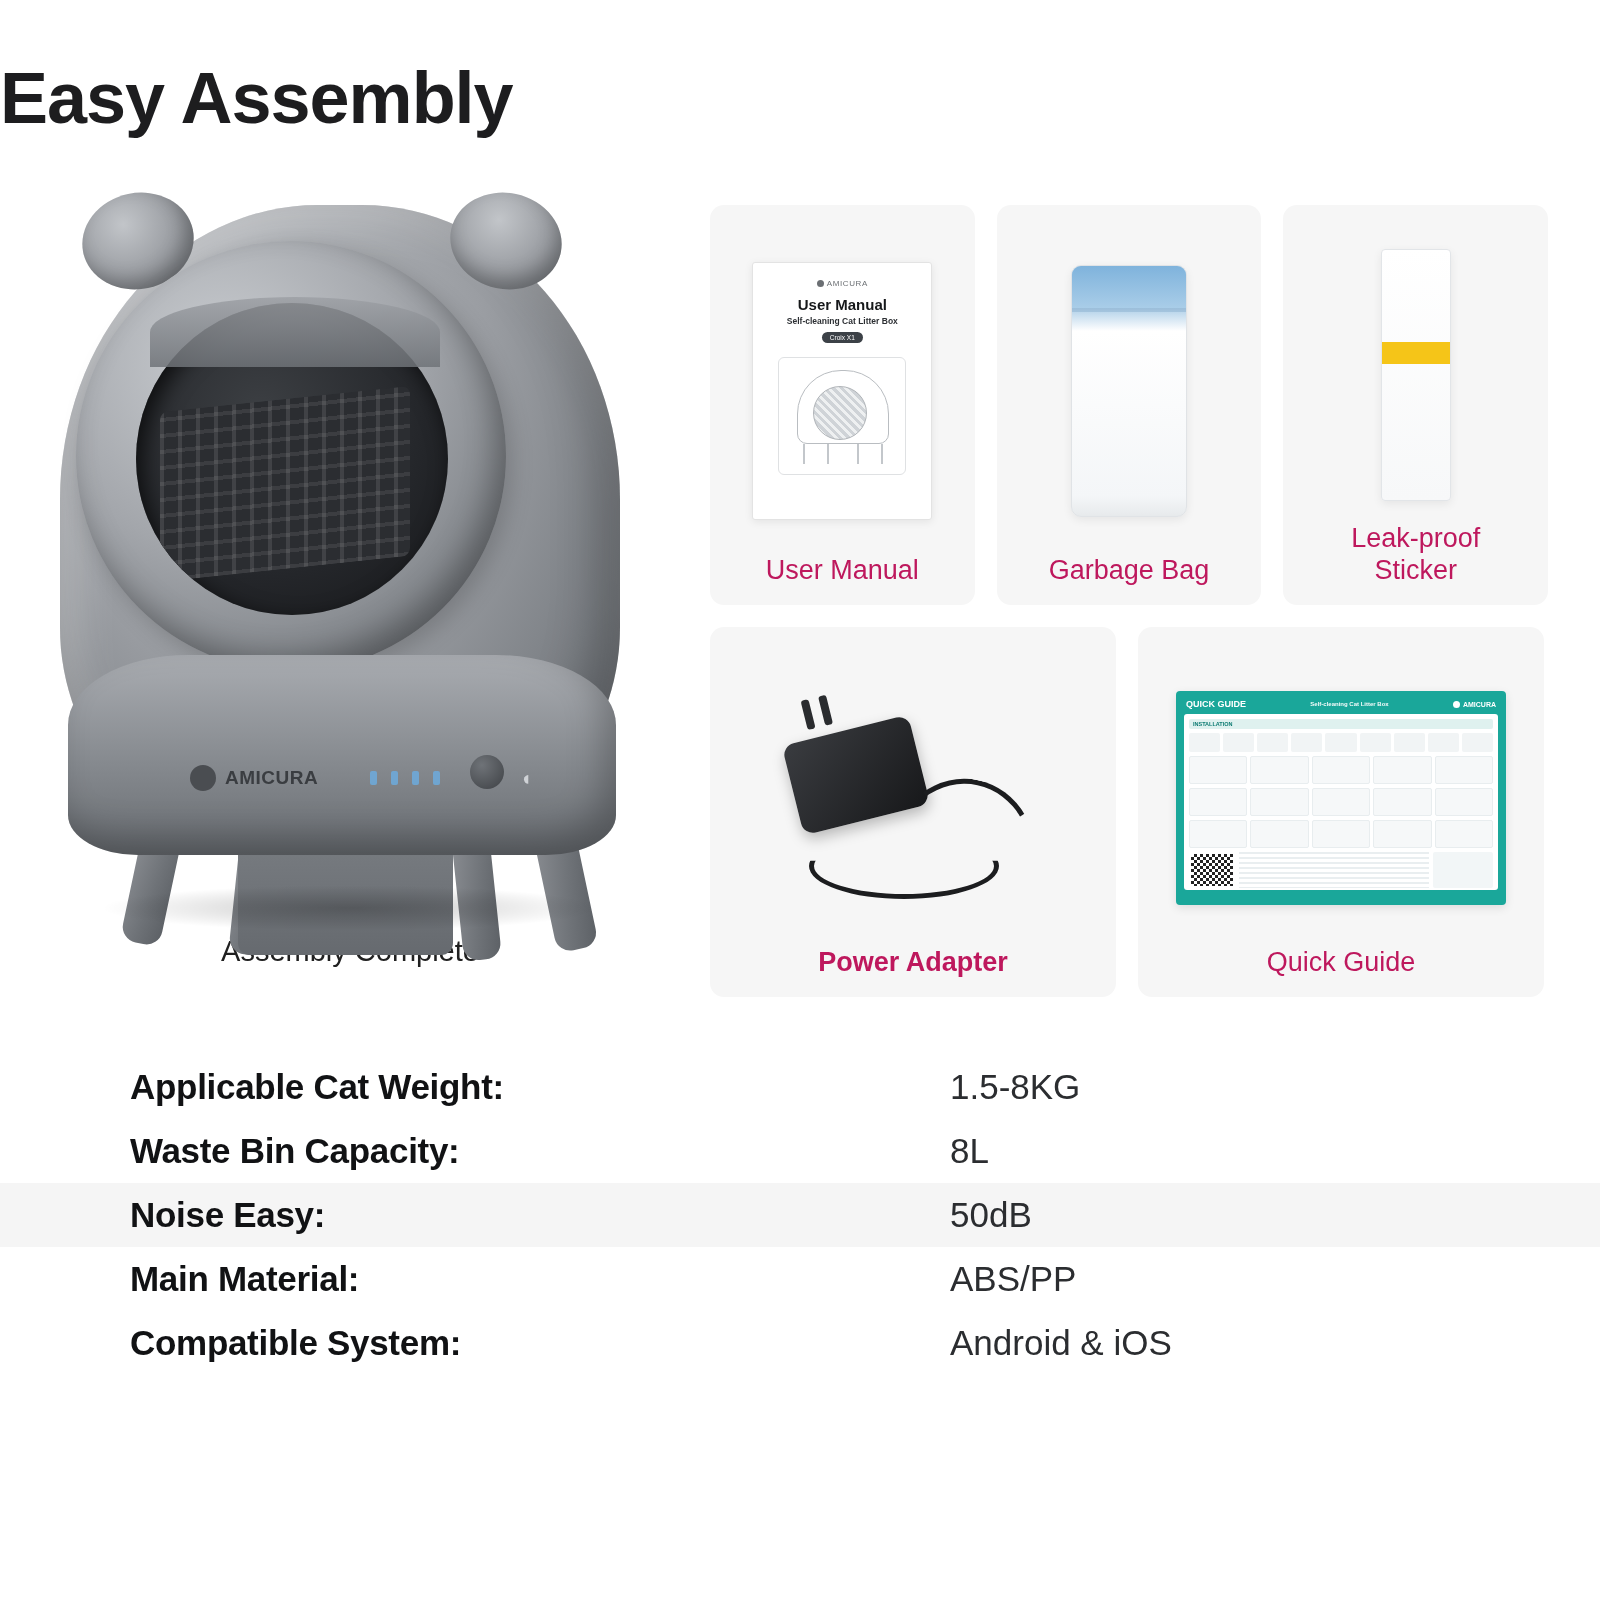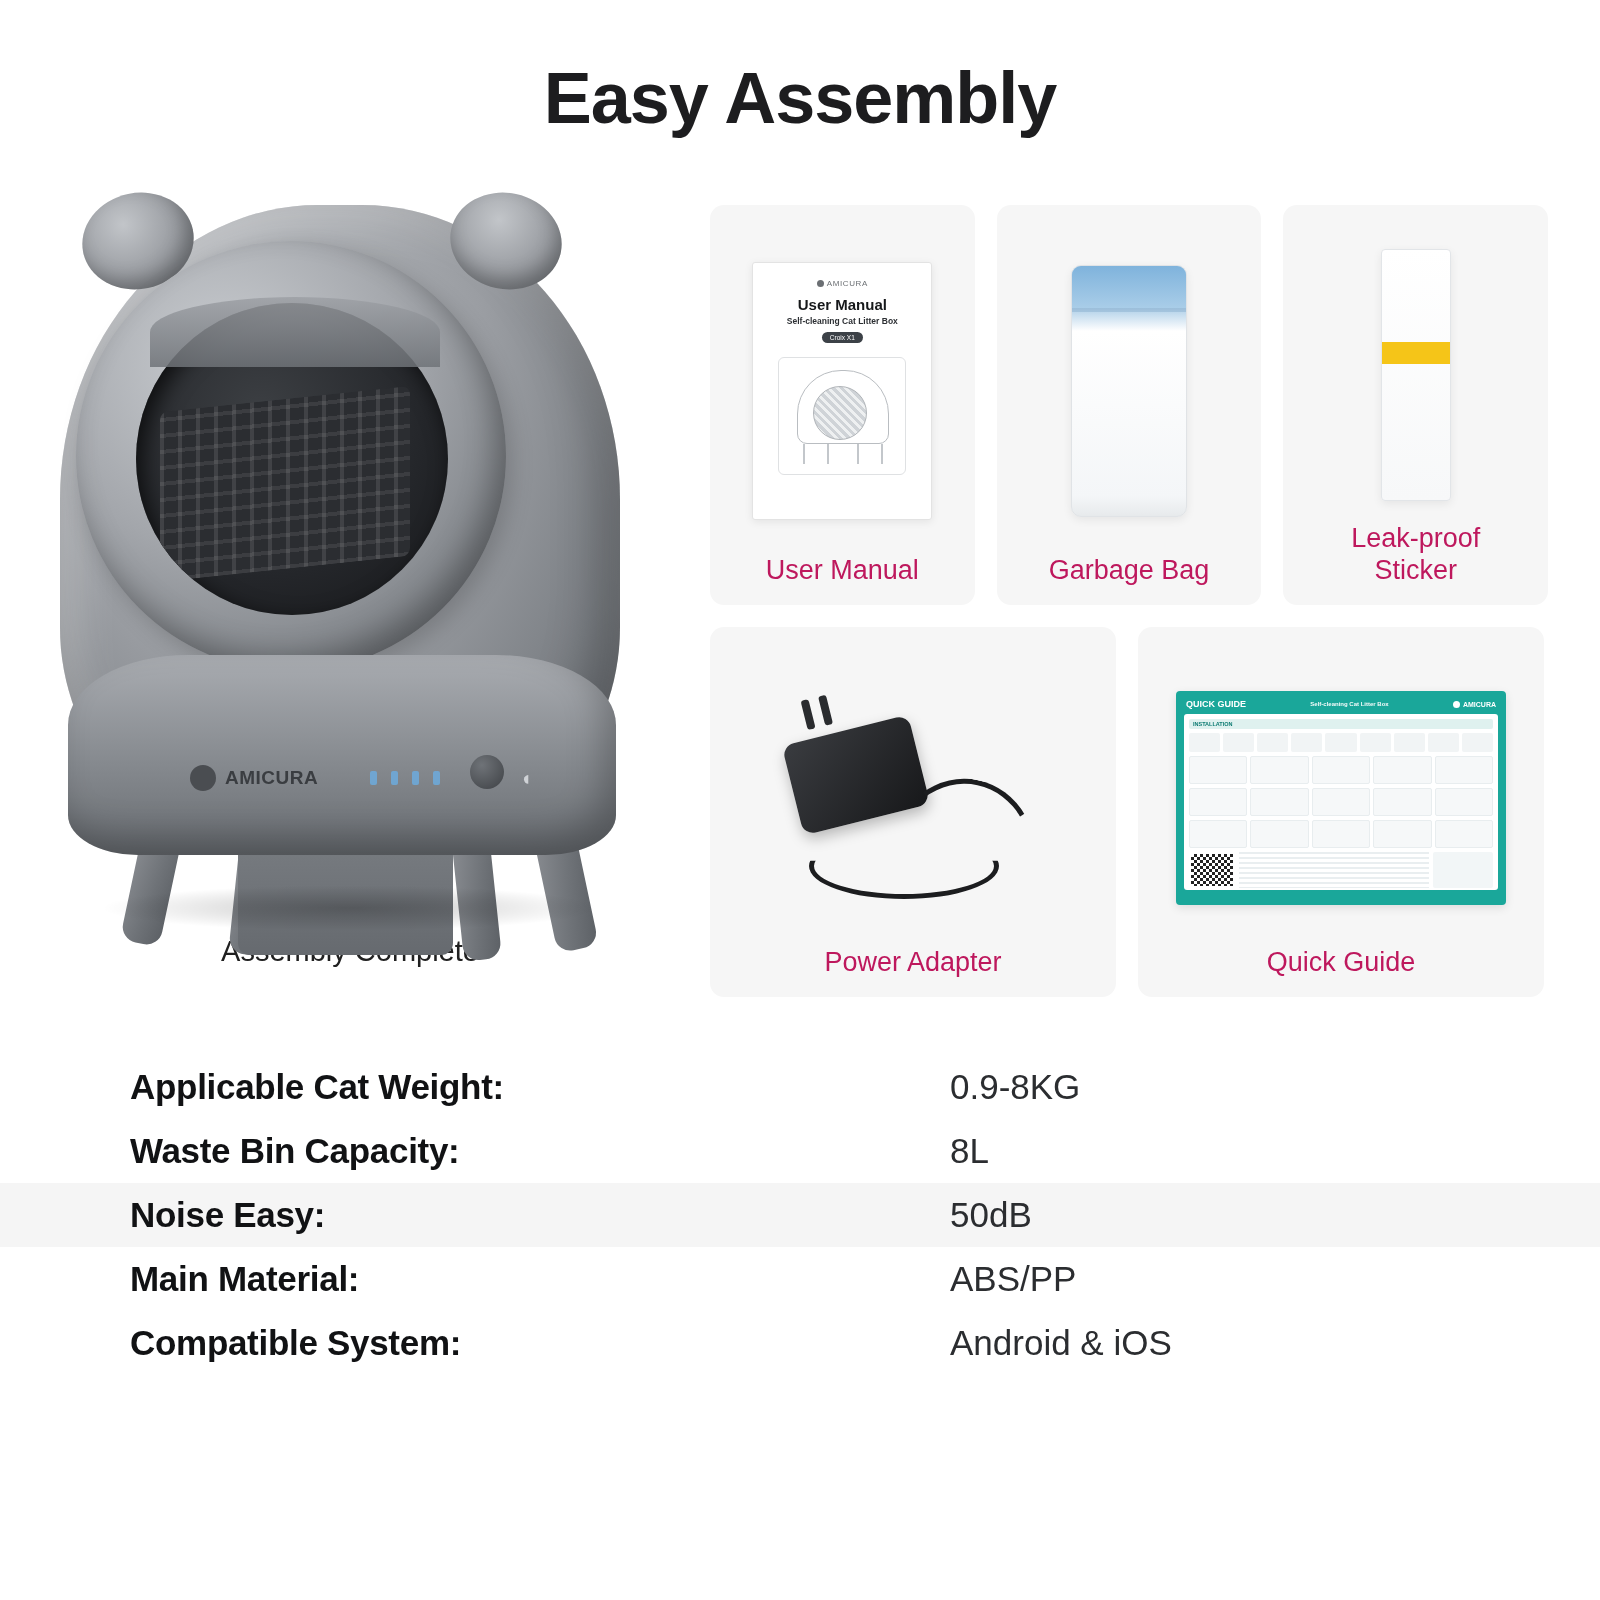--- a/index.html
+++ b/index.html
@@ -8,21 +8,21 @@
     width: 1600px; height: 1600px;
     background: #ffffff;
     font-family: "Liberation Sans", sans-serif;
     color: #1d1d1f;
     overflow: hidden;
   }
   .page { position: relative; width: 1600px; height: 1600px; }
 
   
   .title {
-    text-align: center;
+    text-align: left;
     font-size: 72px;
     font-weight: 800;
     letter-spacing: -1px;
     padding-top: 62px;
     line-height: 1;
   }
 
   
   .upper {
     position: absolute;
@@ -168,21 +168,21 @@
   .card {
     background: #f6f6f6;
     border-radius: 14px;
     display: flex;
     flex-direction: column;
     align-items: center;
     justify-content: flex-start;
     padding: 22px 12px 18px;
   }
   .card.small { width: 268px; height: 400px; }
-  .card.wide1 { width: 406px; height: 370px; }
+  .card.wide1 { width: 406px; height: 370px; font-weight: bold; }
   .card.wide2 { width: 406px; height: 370px; }
   .card-label {
     font-size: 27px;
     color: #be185d;
     text-align: center;
     line-height: 1.18;
     margin-top: auto;
   }
   .art { display:flex; align-items:center; justify-content:center; flex: 1 1 auto; width:100%; }
 
@@ -511,21 +511,21 @@
           <div class="card-label">Quick Guide</div>
         </div>
       </div>
 
     </div>
   </div>
 
   <div class="specs">
     <div class="spec-row">
       <div class="spec-key">Applicable Cat Weight:</div>
-      <div class="spec-val">0.9-8KG</div>
+      <div class="spec-val">1.5-8KG</div>
     </div>
     <div class="spec-row">
       <div class="spec-key">Waste Bin Capacity:</div>
       <div class="spec-val">8L</div>
     </div>
     <div class="spec-row alt">
       <div class="spec-key">Noise Easy:</div>
       <div class="spec-val">50dB</div>
     </div>
     <div class="spec-row">

